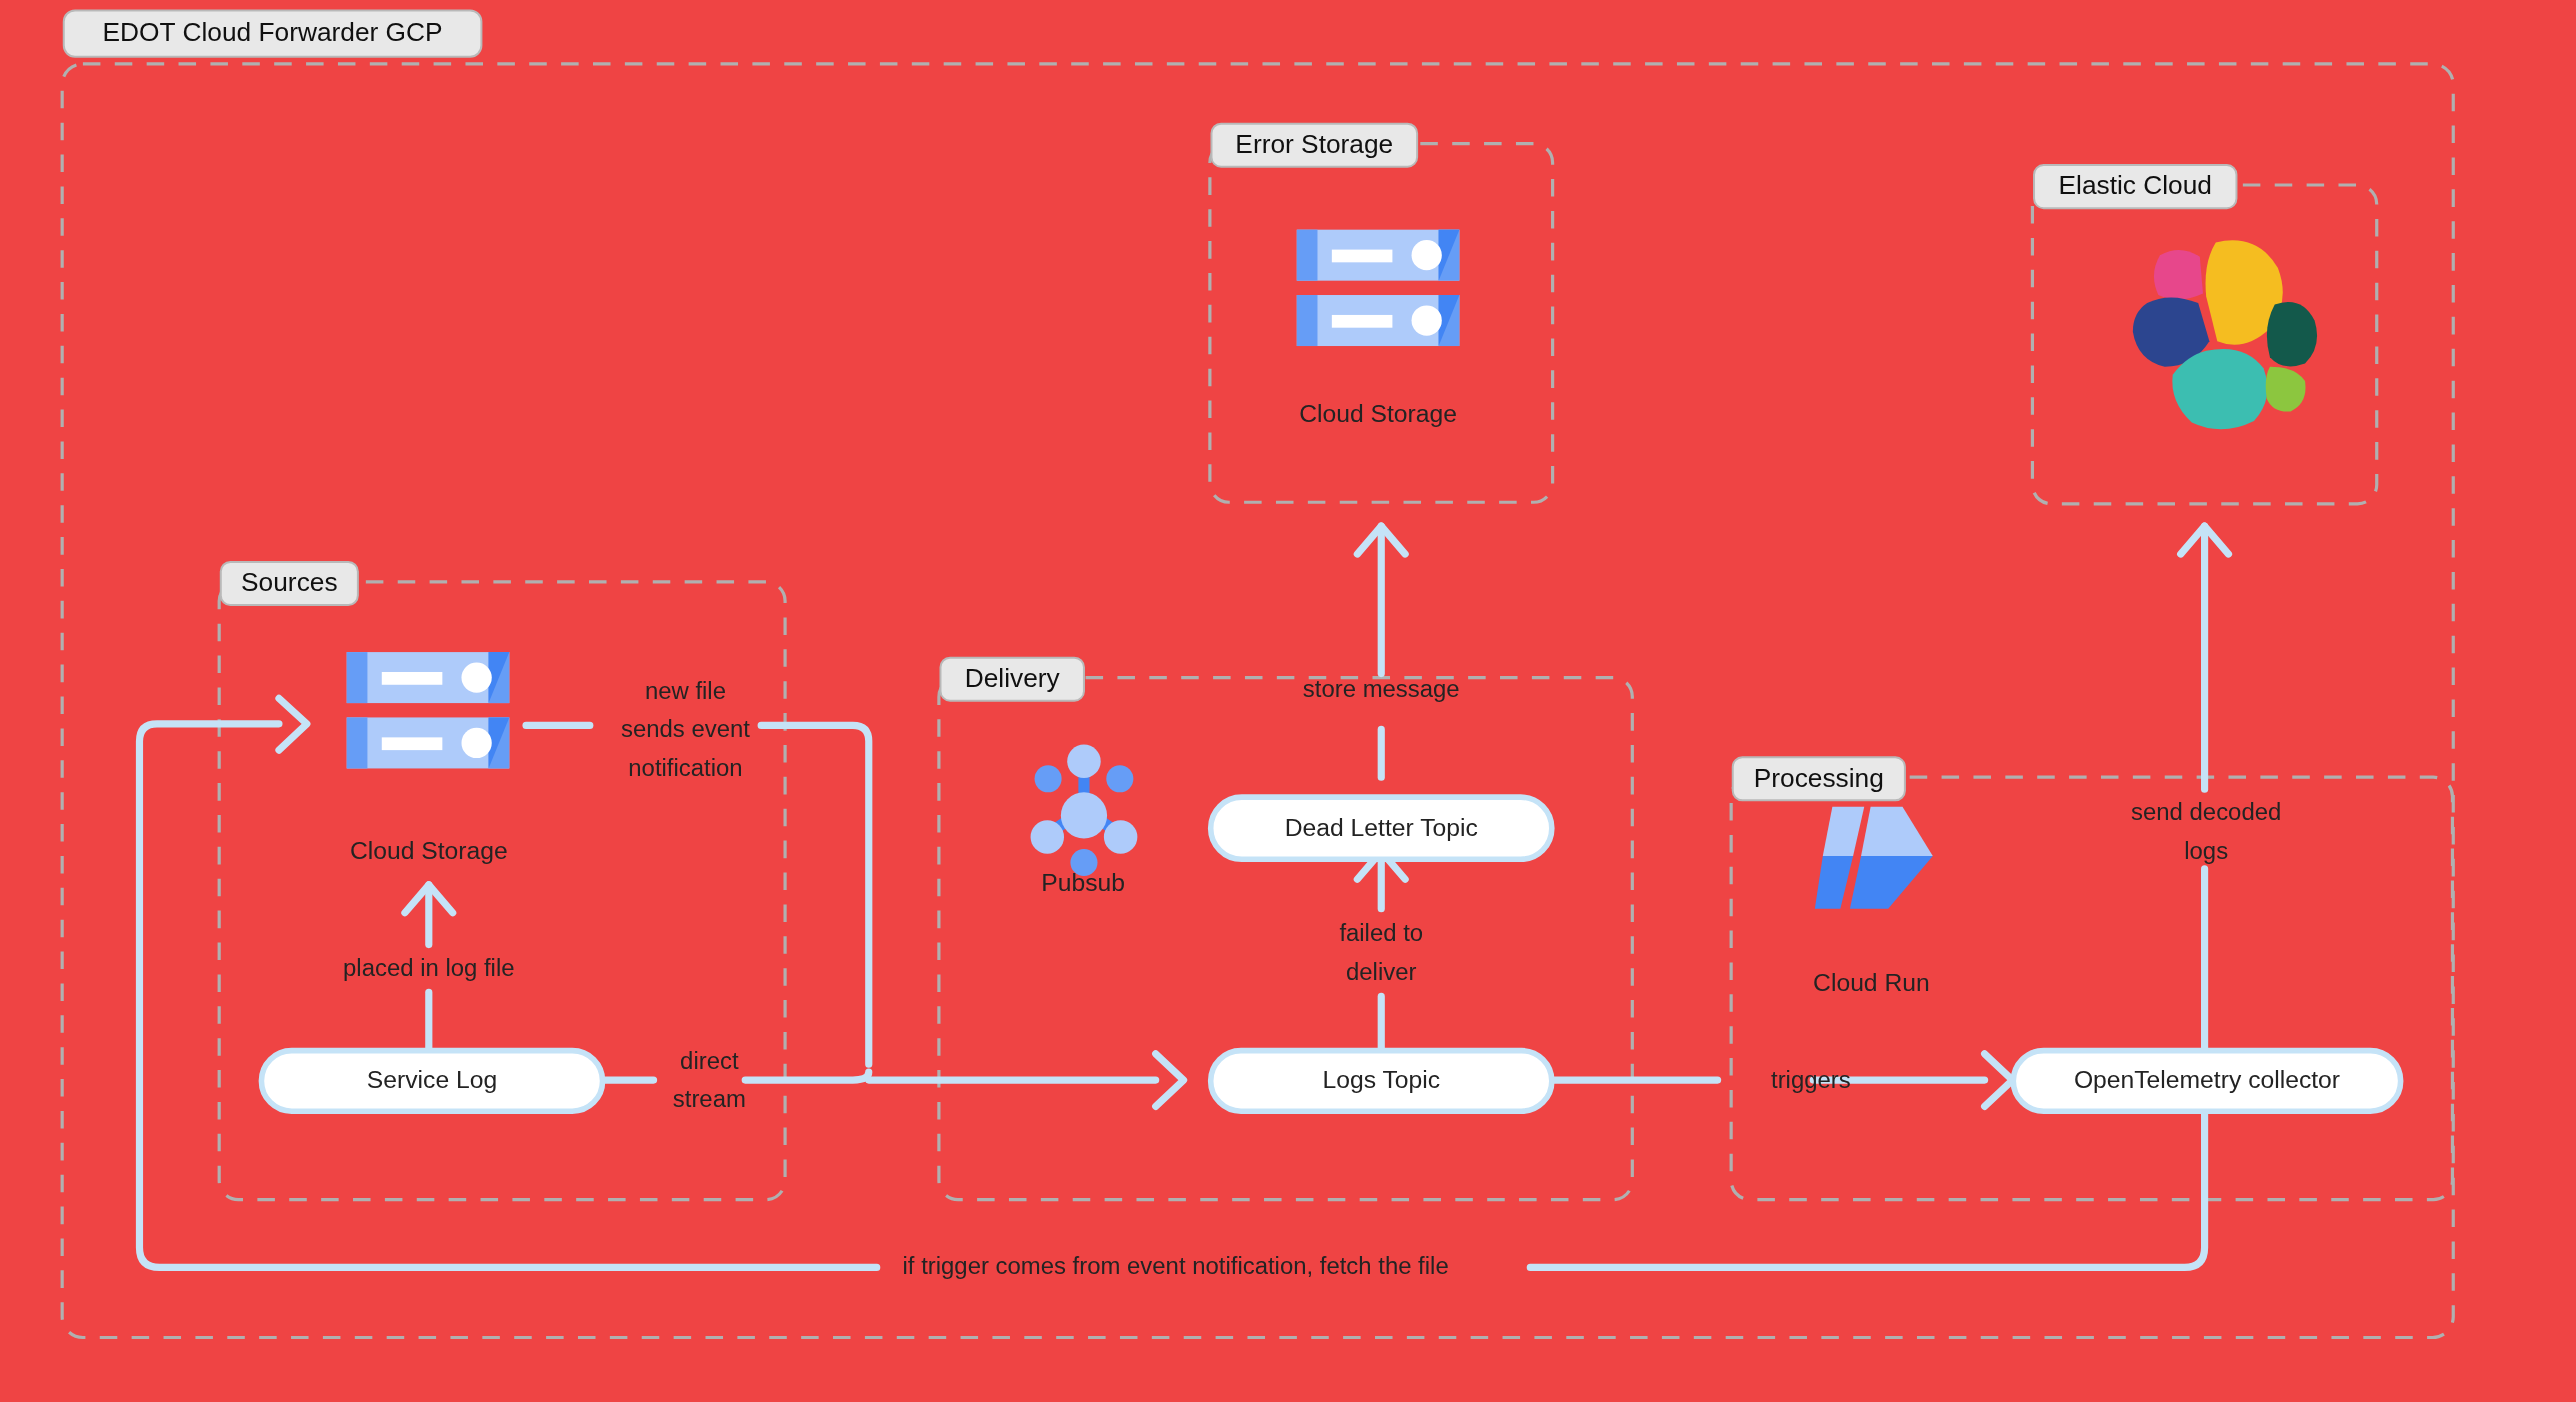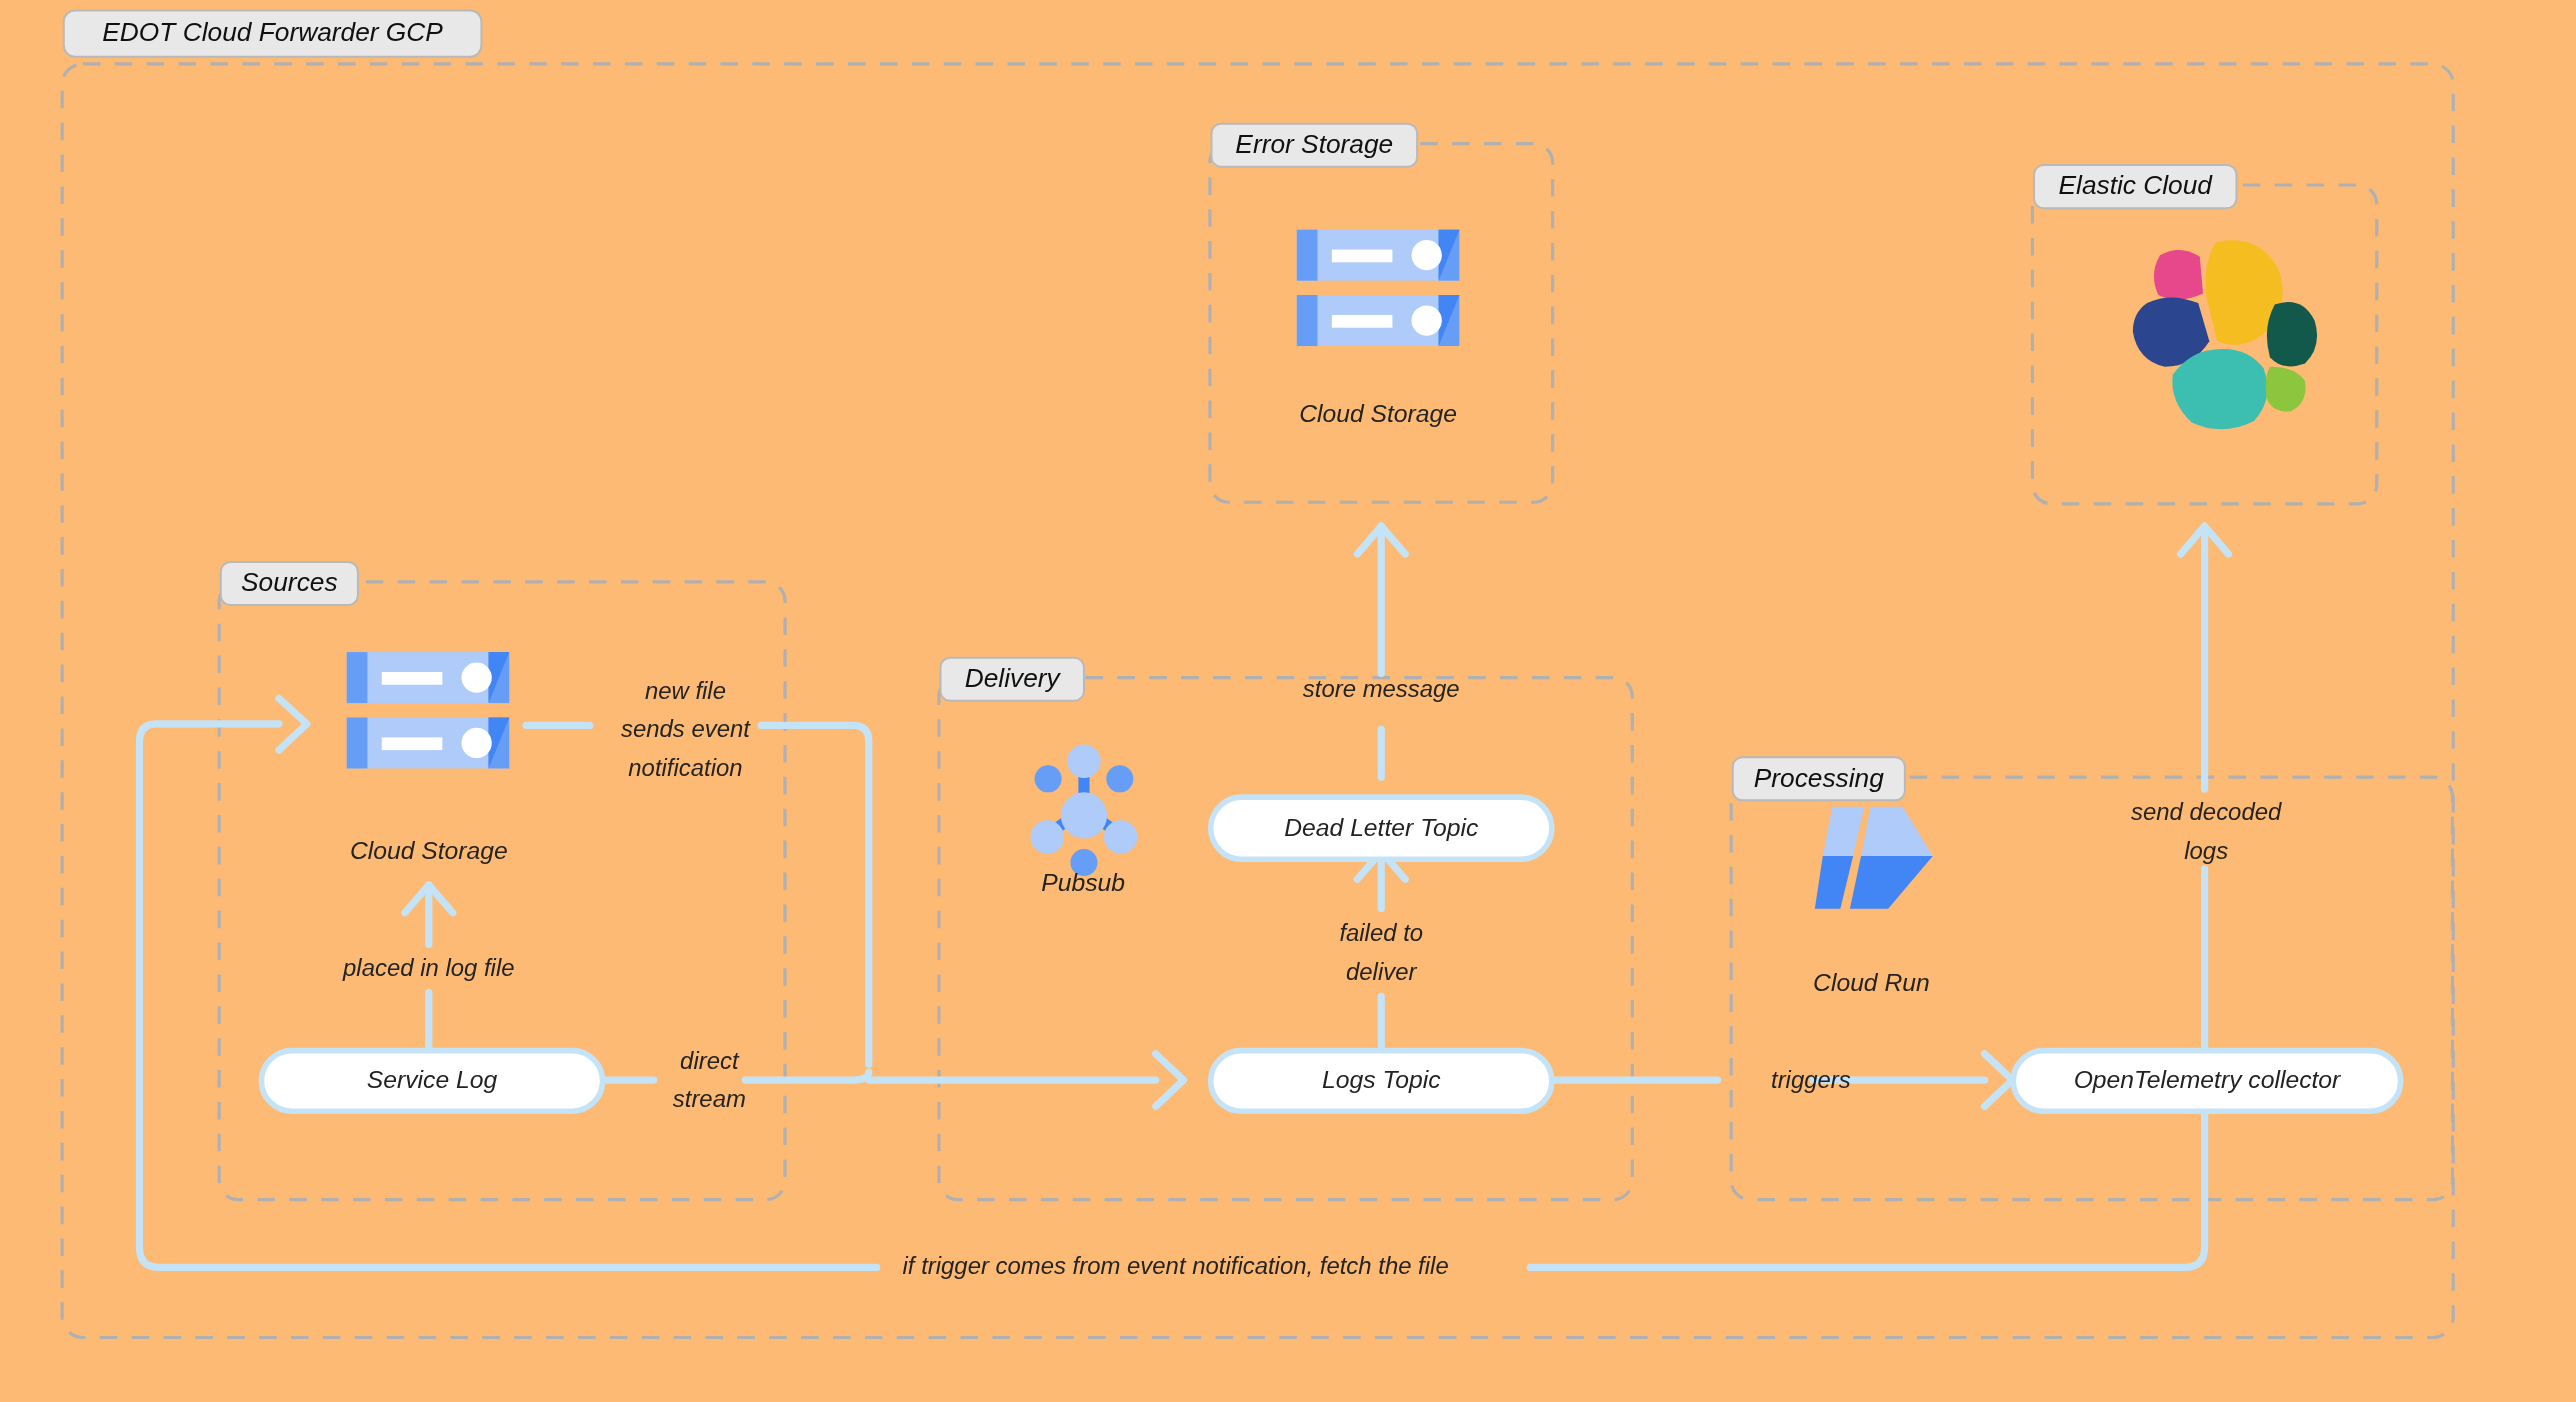--- a/index.html
+++ b/index.html
@@ -7,23 +7,22 @@
     padding: 0;
     background: #ffffff;
   }
   body {
     font-family: "Liberation Sans", sans-serif;
   }
   #canvas {
     position: relative;
     width: 2576px;
     height: 1403px;
-    background: #fdba74;
+    background: #ef4444;
     overflow: hidden;
-    font-style: italic;
   }
   svg.layer {
     position: absolute;
     top: 0;
     left: 0;
     width: 2576px;
     height: 1403px;
   }
   .grp-border {
     fill: none;

